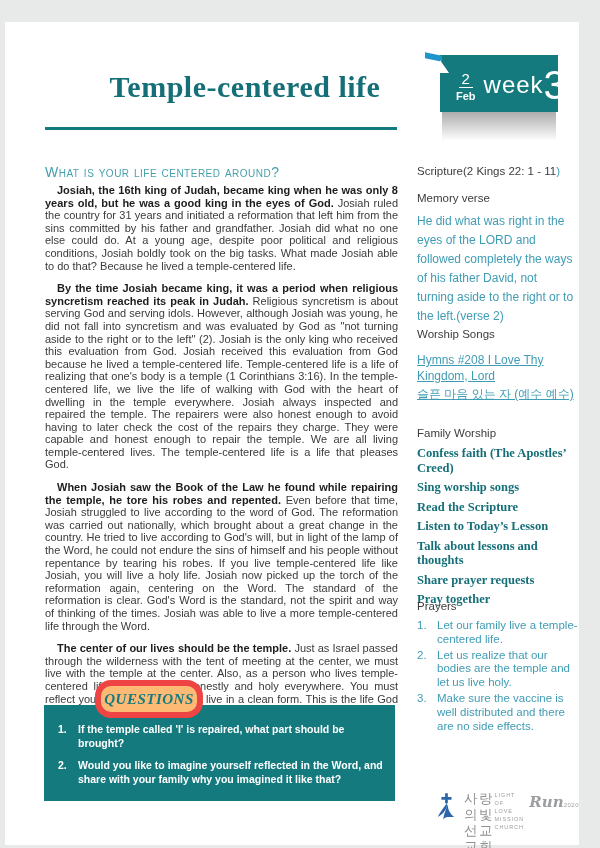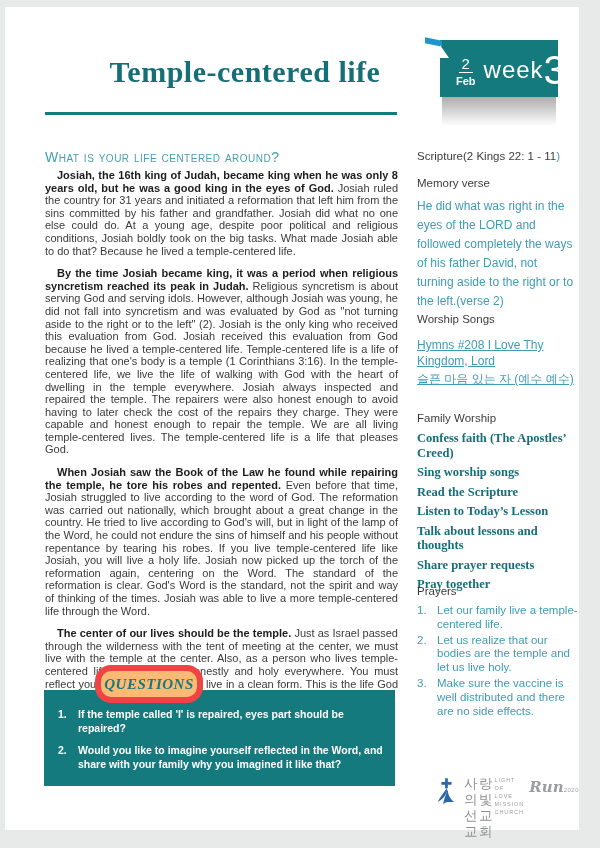--- a/index.html
+++ b/index.html
@@ -1,17 +1,17 @@
 <!DOCTYPE html>
 <html><head>
 <meta charset="utf-8">
 <style>
   html,body{margin:0;padding:0;width:600px;height:848px;overflow:hidden;
     background:#e8e9e9;font-family:"Liberation Sans",sans-serif;}
-  .page{position:absolute;left:5px;top:7px;width:574px;height:823px;background:#ffffff;}
+  .page{position:absolute;left:5px;top:22px;width:574px;height:823px;background:#ffffff;}
 
   
   .title{position:absolute;left:40px;top:48px;width:400px;text-align:center;
     font-family:"Liberation Serif",serif;font-weight:bold;font-size:30px;color:#156f76;letter-spacing:.5px;}
   .divider{position:absolute;left:40px;top:105px;width:352px;height:3px;background:#157a7e;}
 
   .badge{position:absolute;left:435px;top:33px;width:118px;height:57px;background:#157a7e;color:#fff;}
   .badge-ribbon{position:absolute;left:-15px;top:-1px;width:17px;height:6px;background:#1e96cc;transform:skewY(12deg);}
   .badge-fold{position:absolute;left:0;top:5px;width:0;height:0;
     border-top:13px solid transparent;border-left:9px solid #ffffff;}
@@ -103,21 +103,21 @@
     <p><span class="lead">The center of our lives should be the temple.</span><span> Just as Israel passed through the wilderness with the tent of meeting at the center, we must live with the temple at the center. Also, as a person who lives temple-centered life, we must live honestly and holy everywhere. You must reflect yourself on the Word and live in a clean form. This is the life God wants for us .</span></p>
   </div>
 
   <div class="qpill">
     <span>QUESTIONS</span>
   </div>
   <div class="qbox">
     <div class="qlist">
       <div class="qitem">
         <span class="qnum">1.</span>
-        <span>If the temple called 'I' is repaired, eyes part should be repaired?</span>
+        <span>If the temple called 'I' is repaired, what part should be brought?</span>
       </div>
       <div class="qitem">
         <span class="qnum">2.</span>
         <span>Would you like to imagine yourself reflected in the Word, and share with your family why you imagined it like that?</span>
       </div>
     </div>
   </div>
 
   <div class="sidebar">
     <div class="sb-label sb-scripture"><span>Scripture(2 Kings 22: 1 - 11</span><span class="sb-paren">)</span></div>

